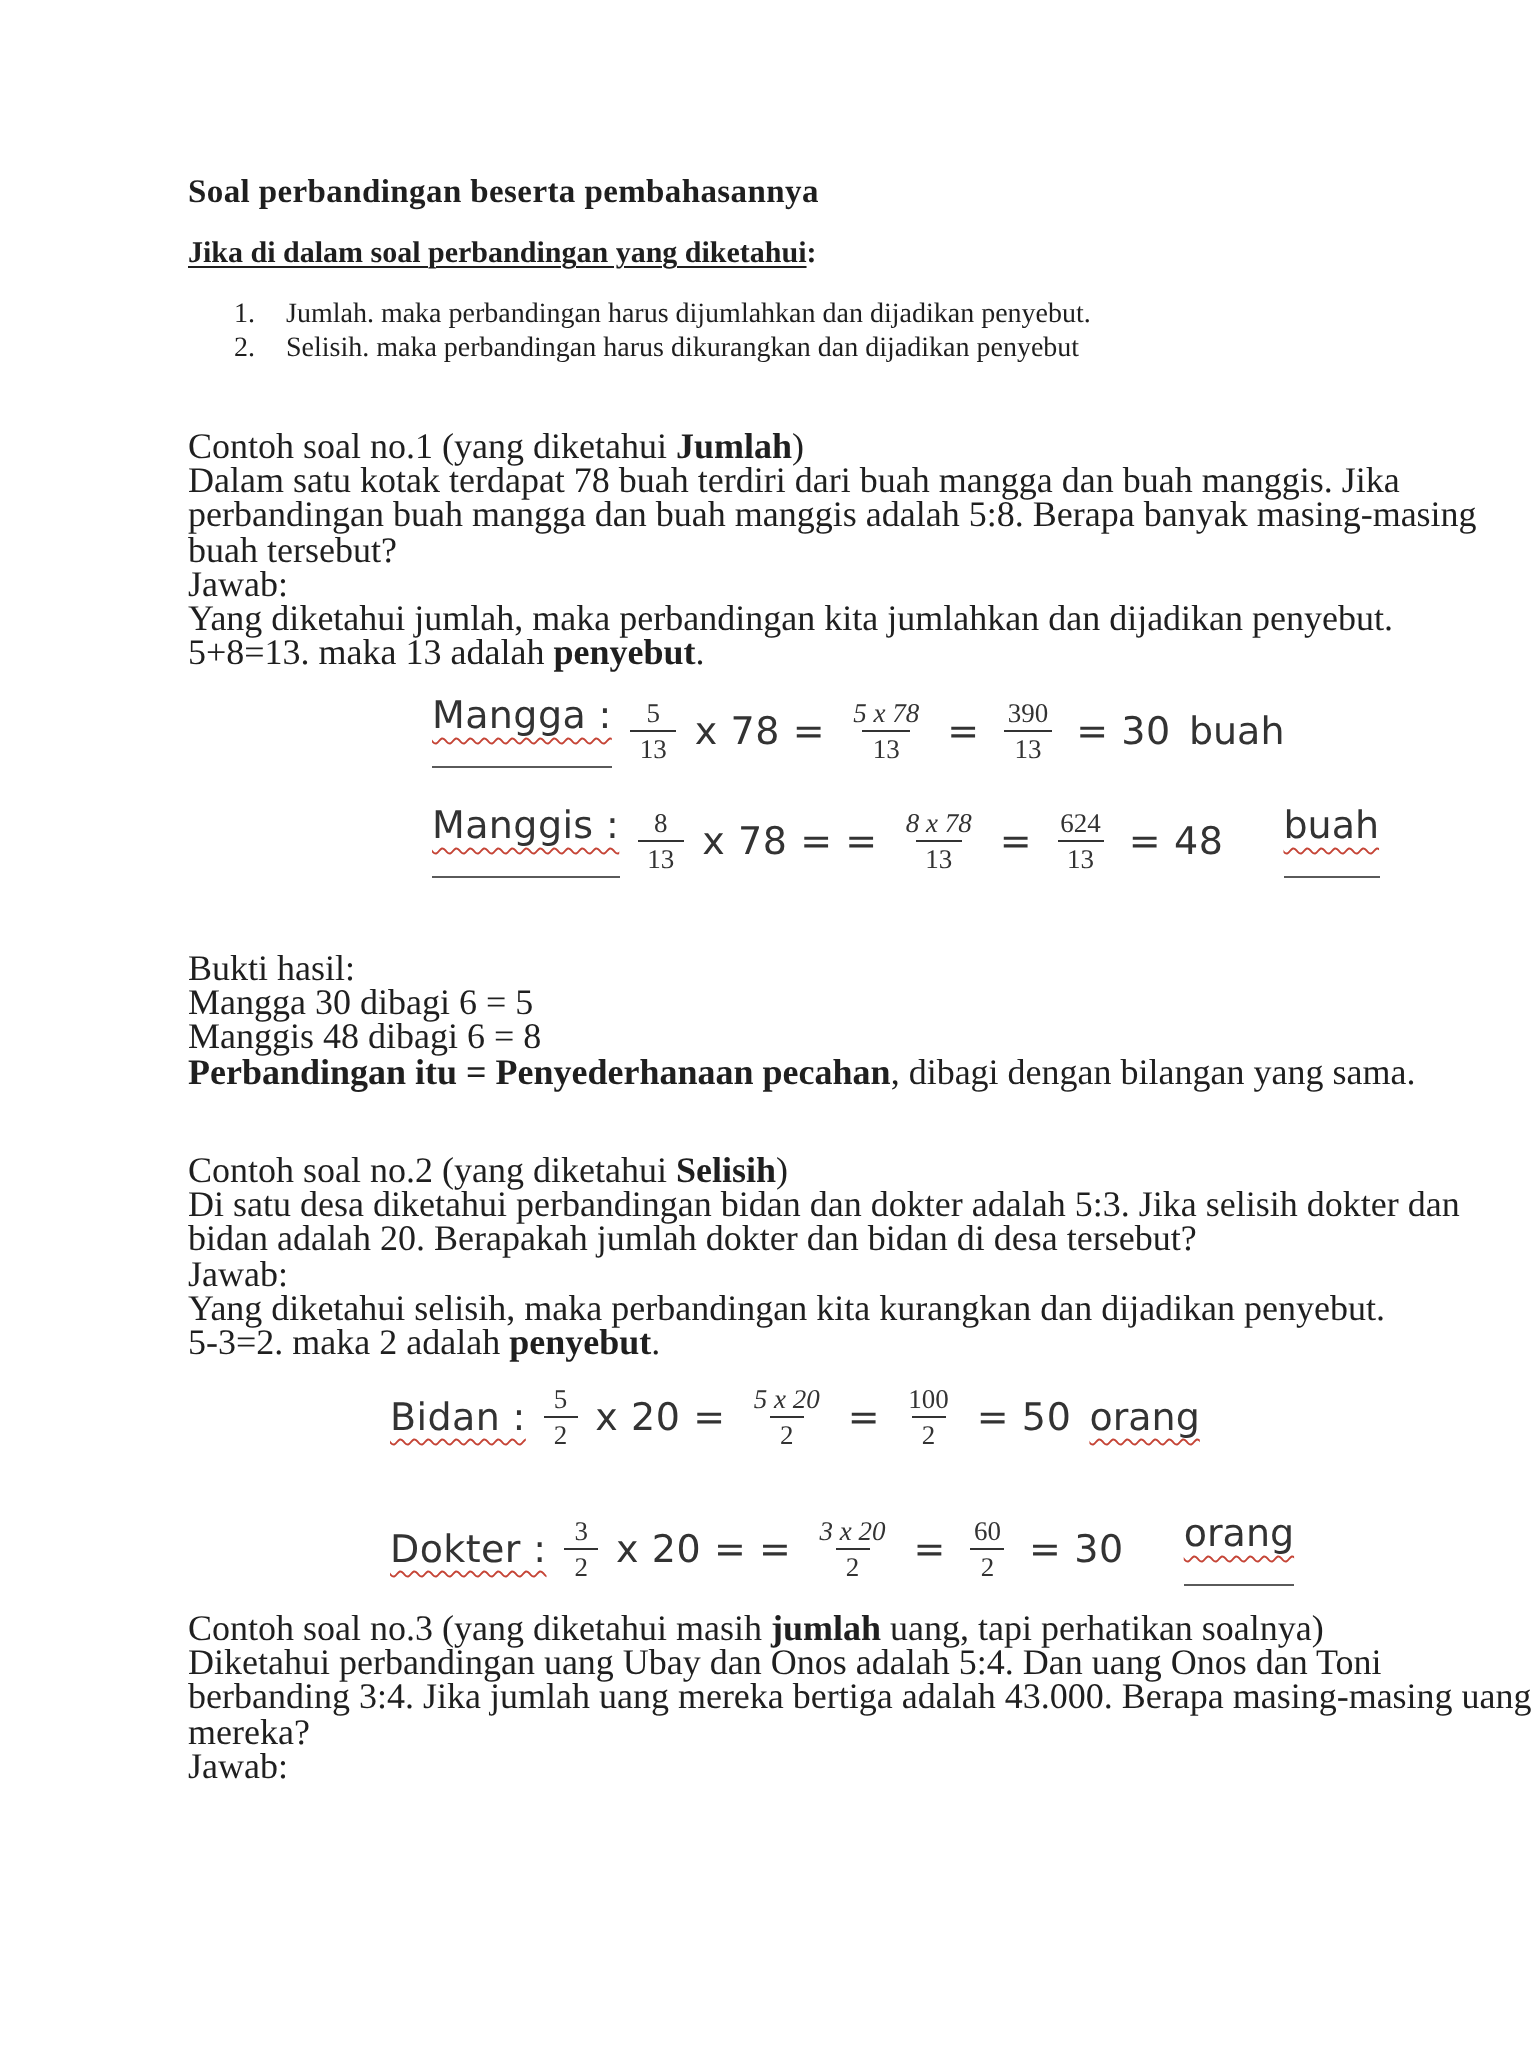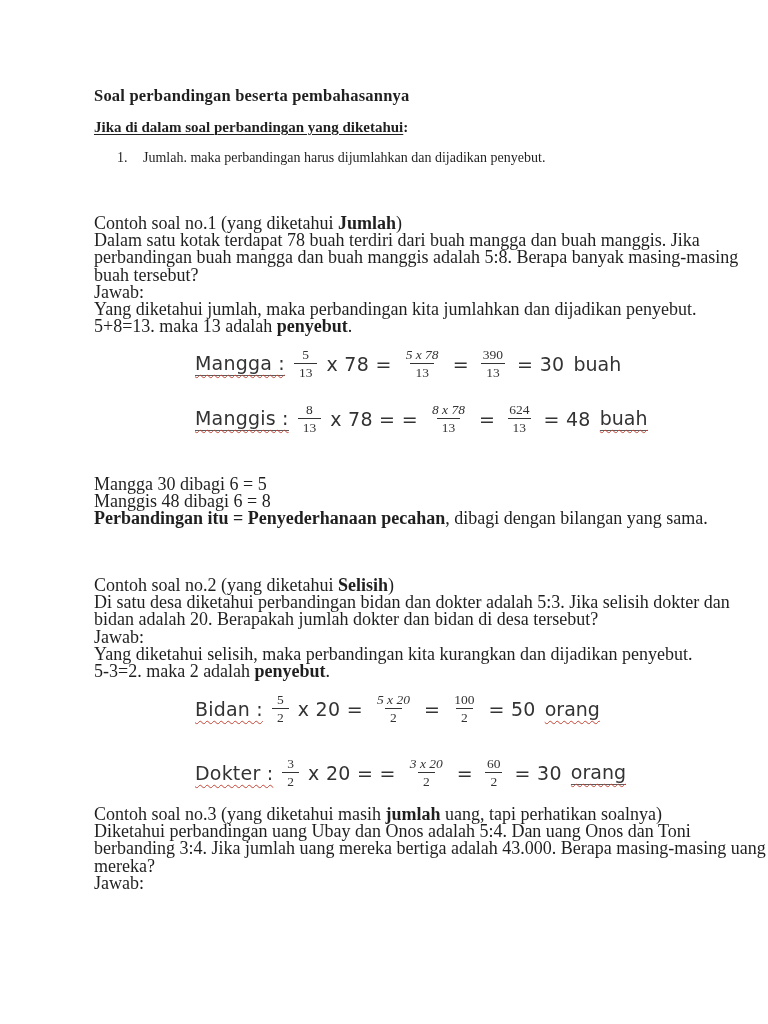--- a/index.html
+++ b/index.html
@@ -36,41 +36,42 @@
     display:flex;align-items:center;gap:9px;
     font-family:"DejaVu Sans", sans-serif;font-size:19px;color:var(--formula-ink);
     white-space:nowrap;
   }
   .flabel{letter-spacing:.2px;}
   .wavy{
     text-decoration-line:underline;text-decoration-style:wavy;
     text-decoration-color:var(--squiggle);text-decoration-thickness:1px;
     text-underline-offset:4px;
   }
-  .solid{border-bottom:1.3px solid var(--solidline);padding-bottom:1px;}
+  .solid{border-bottom:1.3px solid var(--solidline);padding-bottom:14px;margin-left:21px;}
   .frac{
     display:inline-flex;flex-direction:column;align-items:center;
     font-family:"Liberation Serif", serif;font-size:13.5px;line-height:15px;
     color:var(--formula-ink);
   }
   .frac .n{padding:0 5px 1px 5px;}
   .frac .n.it{font-style:italic;}
   .frac .d{border-top:1.6px solid var(--formula-ink);padding:1px 5px 0 5px;}
   .fop,.ftail{letter-spacing:.3px;}
 </style>
 </head>
 <body>
 
 <div class="page">
   <div class="title">Soal perbandingan beserta pembahasannya</div>
 
   <div class="intro"><span class="intro-u">Jika di dalam soal perbandingan yang diketahui</span><span class="intro-colon">:</span></div>
 
   <div class="list">
       <div class="li"><span class="num">1.</span><span>Jumlah. maka perbandingan harus dijumlahkan dan dijadikan penyebut.</span></div>
+      <div class="li"><span class="num">2.</span><span>Selisih. maka perbandingan harus dikurangkan dan dijadikan penyebut</span></div>
     </div>
 
   <div class="sec" style="top:215px">
       <div class="line"><span>Contoh soal no.1 (yang diketahui </span><span class="b">Jumlah</span><span>)</span></div>
       <div class="line"><span>Dalam satu kotak terdapat 78 buah terdiri dari buah mangga dan buah manggis. Jika</span></div>
       <div class="line"><span>perbandingan buah mangga dan buah manggis adalah 5:8. Berapa banyak masing-masing</span></div>
       <div class="line"><span>buah tersebut?</span></div>
       <div class="line"><span>Jawab:</span></div>
       <div class="line"><span>Yang diketahui jumlah, maka perbandingan kita jumlahkan dan dijadikan penyebut.</span></div>
       <div class="line"><span>5+8=13. maka 13 adalah </span><span class="b">penyebut</span><span>.</span></div>
@@ -109,20 +110,21 @@
       <span class="fop">=</span>
       <span class="frac">
         <span class="n">624</span>
         <span class="d">13</span>
       </span>
       <span class="ftail">= 48</span>
       <span class="funit wavy solid">buah</span>
     </div>
 
   <div class="sec" style="top:476px">
+      <div class="line"><span>Bukti hasil:</span></div>
       <div class="line"><span>Mangga 30 dibagi 6 = 5</span></div>
       <div class="line"><span>Manggis 48 dibagi 6 = 8</span></div>
       <div class="line"><span class="b">Perbandingan itu = Penyederhanaan pecahan</span><span>, dibagi dengan bilangan yang sama.</span></div>
     </div>
 
   <div class="sec" style="top:577px">
       <div class="line"><span>Contoh soal no.2 (yang diketahui </span><span class="b">Selisih</span><span>)</span></div>
       <div class="line"><span>Di satu desa diketahui perbandingan bidan dan dokter adalah 5:3. Jika selisih dokter dan</span></div>
       <div class="line"><span>bidan adalah 20. Berapakah jumlah dokter dan bidan di desa tersebut?</span></div>
       <div class="line"><span>Jawab:</span></div>

